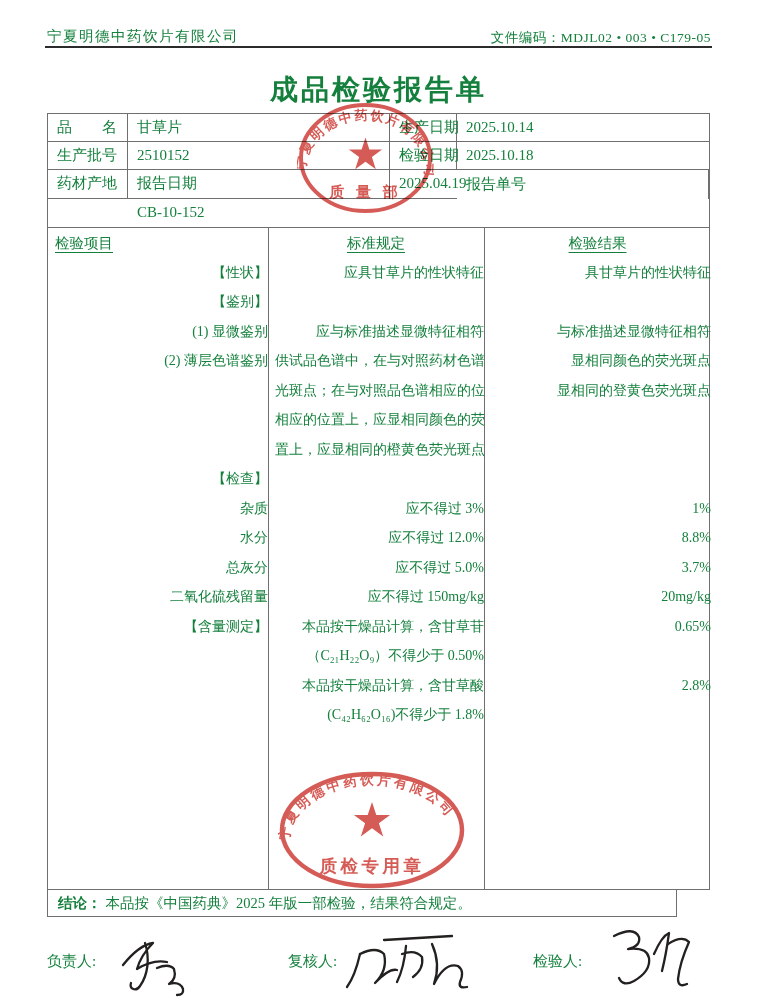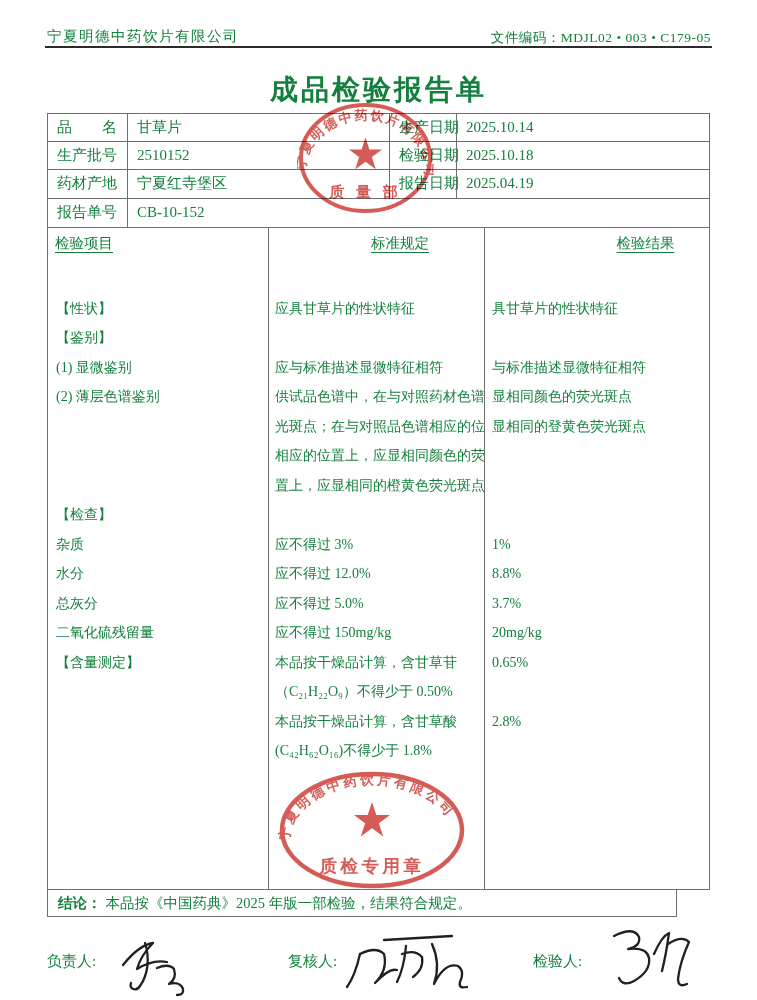--- a/index.html
+++ b/index.html
@@ -17,25 +17,25 @@
         grid-template-columns:80px 262px 67px 1fr;grid-auto-rows:28.2px;font-size:15px;}
   .info .c{display:flex;align-items:center;padding-left:9px;border-right:1px solid #6f6f6f;
            border-bottom:1px solid #6f6f6f;white-space:nowrap;box-sizing:border-box;}
   .info .c.last{border-right:none;}
   .info .c.bot{border-bottom:none;}
   .info .span3{grid-column:2 / 5;border-right:none;}
   
   .mtable{position:absolute;left:47px;top:228px;width:663px;height:662px;
           border:1px solid #6f6f6f;border-top:none;box-sizing:border-box;font-size:14px;}
   .vline{position:absolute;top:0;bottom:0;width:1px;background:#6f6f6f;}
-  .mt-header{display:grid;grid-template-columns:220px 216px 227px;height:30px;align-items:center;font-size:14.5px;gap:24px;}
+  .mt-header{display:grid;grid-template-columns:220px 216px 227px;height:30px;align-items:center;font-size:14.5px;}
   .mt-header .h{text-decoration:underline;text-underline-offset:4px;}
   .mt-header .h1{padding-left:7px;}
   .mt-header .h2,.mt-header .h3{text-align:center;}
-  .mt-rows{margin-top:36px;}
+  .mt-rows{text-align:right;}
   .mt-row{display:grid;grid-template-columns:220px 216px 227px;height:29.5px;align-items:center;}
   .mt-row .ci{padding-left:8px;white-space:nowrap;}
   .mt-row .cs{padding-left:7px;white-space:nowrap;}
   .mt-row .cr{padding-left:8px;white-space:nowrap;}
   
   .conclusion{position:absolute;left:47px;top:890px;width:630px;height:27px;
               border:1px solid #6f6f6f;border-top:none;box-sizing:border-box;
               display:flex;align-items:center;padding-left:10px;font-size:14.5px;}
   .conclusion b{margin-right:4px;}
   
@@ -62,21 +62,20 @@
     <div class="c">甘草片</div>
     <div class="c">生产日期</div>
     <div class="c last">2025.10.14</div>
 
     <div class="c">生产批号</div>
     <div class="c">2510152</div>
     <div class="c">检验日期</div>
     <div class="c last">2025.10.18</div>
 
     <div class="c">药材产地</div>
-    <div class="c">宁夏红寺堡区</div>
     <div class="c">报告日期</div>
     <div class="c last">2025.04.19</div>
 
     <div class="c bot">报告单号</div>
     <div class="c bot span3">CB-10-152</div>
   </div>
 
   <div class="mtable">
     <div class="vline" style="left:220px"></div>
     <div class="vline" style="left:436px"></div>

